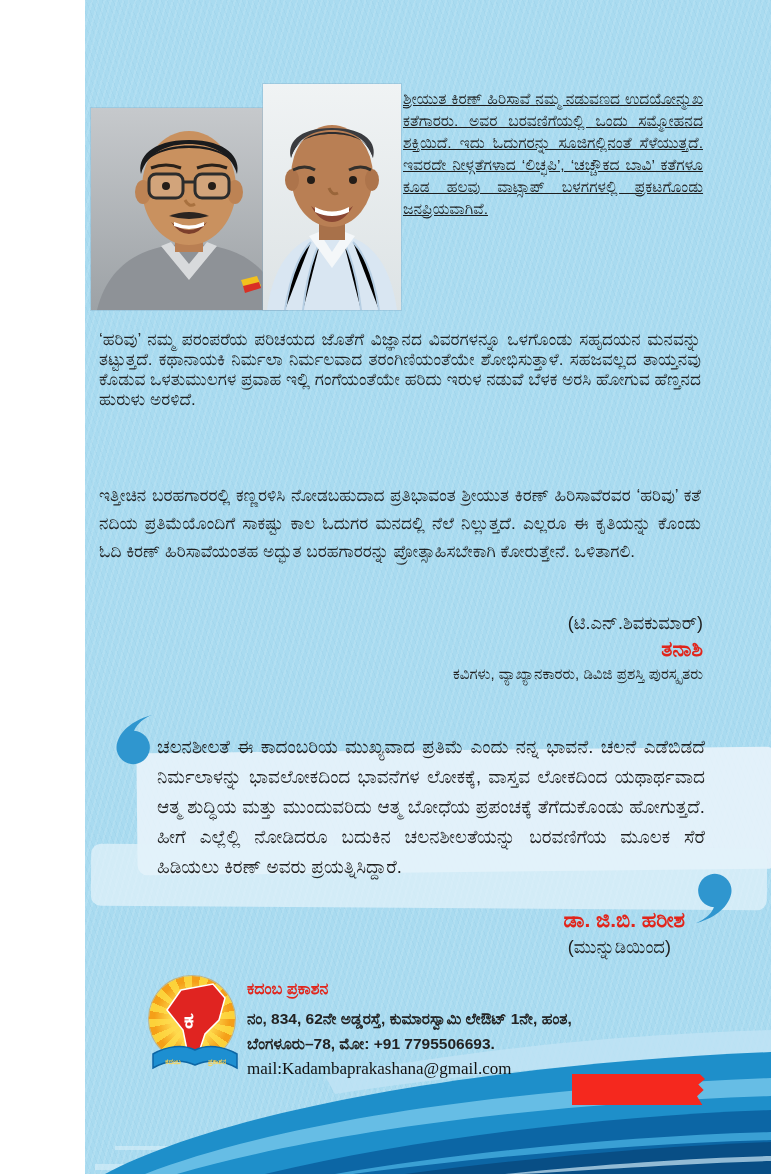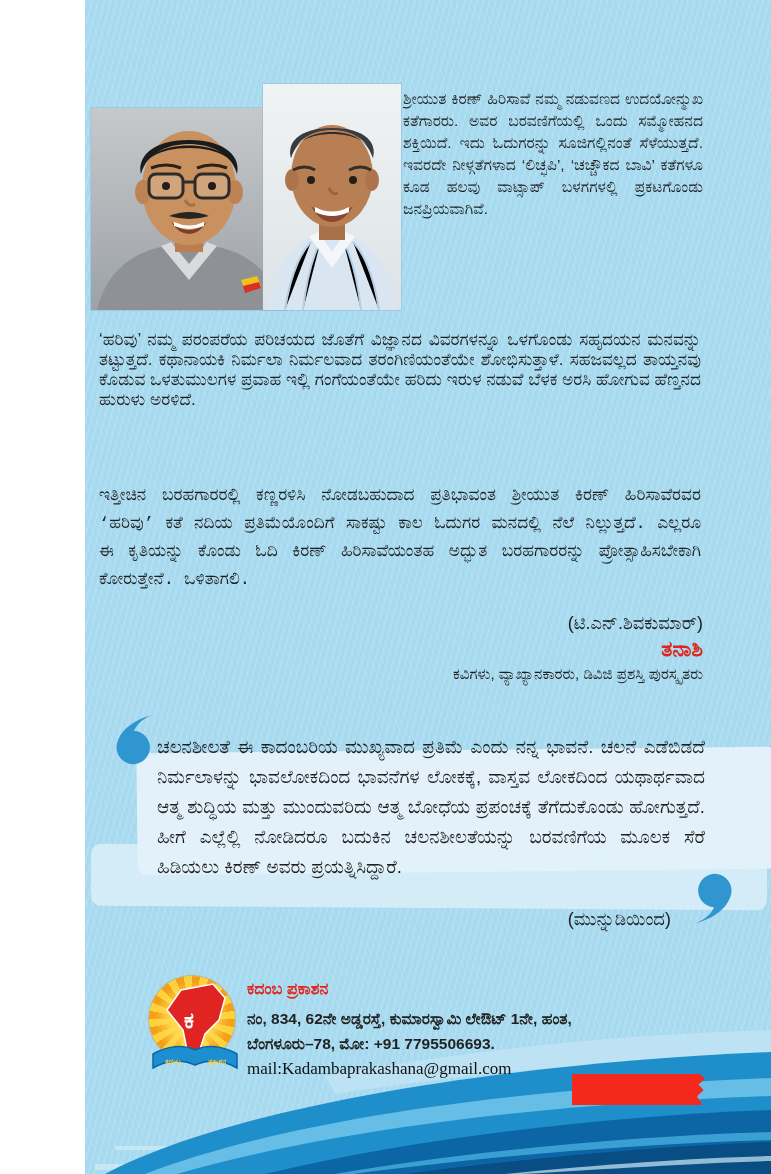--- a/index.html
+++ b/index.html
@@ -102,25 +102,25 @@
       <path d="M30,86 q12,-6 22,0" stroke="#33302c" stroke-width="3" fill="none"></path>
       <path d="M86,86 q12,-6 22,0" stroke="#33302c" stroke-width="3" fill="none"></path>
       <circle cx="48" cy="96" r="4" fill="#241d18"></circle>
       <circle cx="90" cy="96" r="4" fill="#241d18"></circle>
       <path d="M66,104 q3,8 9,5" stroke="#99653a" stroke-width="3" fill="none"></path>
       <path d="M48,122 q21,18 42,0 q-9,16 -21,16 q-12,0 -21,-16 Z" fill="#8a4733"></path>
       <path d="M52,123 q17,9 34,0 l0,5 q-17,8 -34,0 Z" fill="#ffffff"></path>
     </svg>
   </div>
 
-  <div class="abs kn just" style="left:318px;top:88px;width:300px;height:224px;font-size:15.5px;line-height:22px;overflow:hidden;">ಶ್ರೀಯುತ ಕಿರಣ್ ಹಿರಿಸಾವೆ ನಮ್ಮ ನಡುವಣದ ಉದಯೋನ್ಮುಖ ಕತೆಗಾರರು. ಅವರ ಬರವಣಿಗೆಯಲ್ಲಿ ಒಂದು ಸಮ್ಮೋಹನದ ಶಕ್ತಿಯಿದೆ. ಇದು ಓದುಗರನ್ನು ಸೂಜಿಗಲ್ಲಿನಂತೆ ಸೆಳೆಯುತ್ತದೆ. ಇವರದೇ ನೀಳ್ಗತೆಗಳಾದ ‘ಲಿಚ್ಛಪಿ’, ‘ಚಚ್ಚೌಕದ ಬಾವಿ’ ಕತೆಗಳೂ ಕೂಡ ಹಲವು ವಾಟ್ಸಾಪ್ ಬಳಗಗಳಲ್ಲಿ ಪ್ರಕಟಗೊಂಡು ಜನಪ್ರಿಯವಾಗಿವೆ.</div>
+  <div class="abs kn just" style="left:318px;top:88px;width:300px;height:224px;font-size:15.5px;line-height:22px;overflow:hidden;text-decoration:underline;">ಶ್ರೀಯುತ ಕಿರಣ್ ಹಿರಿಸಾವೆ ನಮ್ಮ ನಡುವಣದ ಉದಯೋನ್ಮುಖ ಕತೆಗಾರರು. ಅವರ ಬರವಣಿಗೆಯಲ್ಲಿ ಒಂದು ಸಮ್ಮೋಹನದ ಶಕ್ತಿಯಿದೆ. ಇದು ಓದುಗರನ್ನು ಸೂಜಿಗಲ್ಲಿನಂತೆ ಸೆಳೆಯುತ್ತದೆ. ಇವರದೇ ನೀಳ್ಗತೆಗಳಾದ ‘ಲಿಚ್ಛಪಿ’, ‘ಚಚ್ಚೌಕದ ಬಾವಿ’ ಕತೆಗಳೂ ಕೂಡ ಹಲವು ವಾಟ್ಸಾಪ್ ಬಳಗಗಳಲ್ಲಿ ಪ್ರಕಟಗೊಂಡು ಜನಪ್ರಿಯವಾಗಿವೆ.</div>
 
   <div class="abs kn just" style="left:14px;top:330px;width:602px;height:142px;font-size:17px;line-height:20px;overflow:hidden;">‘ಹರಿವು’ ನಮ್ಮ ಪರಂಪರೆಯ ಪರಿಚಯದ ಜೊತೆಗೆ ವಿಜ್ಞಾನದ ವಿವರಗಳನ್ನೂ ಒಳಗೊಂಡು ಸಹೃದಯನ ಮನವನ್ನು ತಟ್ಟುತ್ತದೆ. ಕಥಾನಾಯಕಿ ನಿರ್ಮಲಾ ನಿರ್ಮಲವಾದ ತರಂಗಿಣಿಯಂತೆಯೇ ಶೋಭಿಸುತ್ತಾಳೆ. ಸಹಜವಲ್ಲದ ತಾಯ್ತನವು ಕೊಡುವ ಒಳತುಮುಲಗಳ ಪ್ರವಾಹ ಇಲ್ಲಿ ಗಂಗೆಯಂತೆಯೇ ಹರಿದು ಇರುಳ ನಡುವೆ ಬೆಳಕ ಅರಸಿ ಹೋಗುವ ಹೆಣ್ತನದ ಹುರುಳು ಅರಳಿದೆ.</div>
 
-  <div class="abs kn just" style="left:14px;top:482px;width:602px;height:142px;font-size:17px;line-height:28px;overflow:hidden;font-family:Liberation Mono, monospace;">ಇತ್ತೀಚಿನ ಬರಹಗಾರರಲ್ಲಿ ಕಣ್ಣರಳಿಸಿ ನೋಡಬಹುದಾದ ಪ್ರತಿಭಾವಂತ ಶ್ರೀಯುತ ಕಿರಣ್ ಹಿರಿಸಾವೆರವರ ‘ಹರಿವು’ ಕತೆ ನದಿಯ ಪ್ರತಿಮೆಯೊಂದಿಗೆ ಸಾಕಷ್ಟು ಕಾಲ ಓದುಗರ ಮನದಲ್ಲಿ ನೆಲೆ ನಿಲ್ಲುತ್ತದೆ. ಎಲ್ಲರೂ ಈ ಕೃತಿಯನ್ನು ಕೊಂಡು ಓದಿ ಕಿರಣ್ ಹಿರಿಸಾವೆಯಂತಹ ಅದ್ಭುತ ಬರಹಗಾರರನ್ನು ಪ್ರೋತ್ಸಾಹಿಸಬೇಕಾಗಿ ಕೋರುತ್ತೇನೆ. ಒಳಿತಾಗಲಿ.</div>
+  <div class="abs kn just" style="left:14px;top:482px;width:602px;height:142px;font-size:17px;line-height:28px;overflow:hidden;">ಇತ್ತೀಚಿನ ಬರಹಗಾರರಲ್ಲಿ ಕಣ್ಣರಳಿಸಿ ನೋಡಬಹುದಾದ ಪ್ರತಿಭಾವಂತ ಶ್ರೀಯುತ ಕಿರಣ್ ಹಿರಿಸಾವೆರವರ ‘ಹರಿವು’ ಕತೆ ನದಿಯ ಪ್ರತಿಮೆಯೊಂದಿಗೆ ಸಾಕಷ್ಟು ಕಾಲ ಓದುಗರ ಮನದಲ್ಲಿ ನೆಲೆ ನಿಲ್ಲುತ್ತದೆ. ಎಲ್ಲರೂ ಈ ಕೃತಿಯನ್ನು ಕೊಂಡು ಓದಿ ಕಿರಣ್ ಹಿರಿಸಾವೆಯಂತಹ ಅದ್ಭುತ ಬರಹಗಾರರನ್ನು ಪ್ರೋತ್ಸಾಹಿಸಬೇಕಾಗಿ ಕೋರುತ್ತೇನೆ. ಒಳಿತಾಗಲಿ.</div>
 
   <div class="abs right" style="left:188px;top:610px;width:430px;">
     <div class="kn" style="font-size:18px;line-height:26px;">(ಟಿ.ಎನ್.ಶಿವಕುಮಾರ್)</div>
     <div class="kn red" style="font-size:21px;font-weight:bold;line-height:26px;">ತನಾಶಿ</div>
     <div class="kn" style="font-size:15px;line-height:23px;">ಕವಿಗಳು, ವ್ಯಾಖ್ಯಾನಕಾರರು, ಡಿವಿಜಿ ಪ್ರಶಸ್ತಿ ಪುರಸ್ಕೃತರು</div>
   </div>
 
   <div class="abs band" style="left:52px;top:750px;width:640px;height:122px;transform:rotate(-0.6deg);"></div>
   <div class="abs band" style="left:6px;top:846px;width:676px;height:62px;transform:rotate(0.4deg);background:rgba(226,241,250,.75);"></div>
 
@@ -132,20 +132,21 @@
 
   <div class="abs kn just" style="left:72px;top:732px;width:548px;height:184px;font-size:18.5px;line-height:30px;z-index:4;overflow:hidden;">ಚಲನಶೀಲತೆ ಈ ಕಾದಂಬರಿಯ ಮುಖ್ಯವಾದ ಪ್ರತಿಮೆ ಎಂದು ನನ್ನ ಭಾವನೆ. ಚಲನೆ ಎಡೆಬಿಡದೆ ನಿರ್ಮಲಾಳನ್ನು ಭಾವಲೋಕದಿಂದ ಭಾವನೆಗಳ ಲೋಕಕ್ಕೆ, ವಾಸ್ತವ ಲೋಕದಿಂದ ಯಥಾರ್ಥವಾದ ಆತ್ಮ ಶುದ್ಧಿಯ ಮತ್ತು ಮುಂದುವರಿದು ಆತ್ಮ ಬೋಧೆಯ ಪ್ರಪಂಚಕ್ಕೆ ತೆಗೆದುಕೊಂಡು ಹೋಗುತ್ತದೆ. ಹೀಗೆ ಎಲ್ಲೆಲ್ಲಿ ನೋಡಿದರೂ ಬದುಕಿನ ಚಲನಶೀಲತೆಯನ್ನು ಬರವಣಿಗೆಯ ಮೂಲಕ ಸೆರೆ ಹಿಡಿಯಲು ಕಿರಣ್ ಅವರು ಪ್ರಯತ್ನಿಸಿದ್ದಾರೆ.</div>
 
   <div class="abs" style="left:606px;top:872px;z-index:3;">
     <svg class="quotemark flip" viewBox="0 0 40 44">
       <path d="M36,0 C22,4 8,12 5,26 A14.5,14.5 0 1 0 20,14 C23,7 29,3 36,0 Z" fill="#2f96cf"></path>
     </svg>
   </div>
 
   <div class="abs right" style="left:200px;top:906px;width:400px;z-index:4;">
+    <div class="kn red" style="font-size:21px;font-weight:bold;line-height:28px;">ಡಾ. ಜಿ.ಬಿ. ಹರೀಶ</div>
     <div class="kn" style="font-size:18px;line-height:26px;padding-right:14px;">(ಮುನ್ನುಡಿಯಿಂದ)</div>
   </div>
 
   <div class="abs" style="left:58px;top:976px;width:104px;height:104px;z-index:5;">
     <div class="abs sun" style="left:6px;top:0;"></div>
     <svg class="abs" style="left:0;top:0;" width="104" height="104" viewBox="0 0 104 104">
       <path d="M38,14 L70,8 L82,22 L76,44 L62,58 L56,76 L44,74 L40,54 L24,34 Z" fill="#e02421" stroke="#ffffff" stroke-width="1.5"></path>
       <text x="46" y="52" font-size="22" font-weight="bold" fill="#ffffff" text-anchor="middle">ಕ</text>
       <path d="M10,78 C24,70 40,68 52,74 C64,68 80,70 94,78 L94,92 C80,84 64,83 52,89 C40,83 24,84 10,92 Z" fill="#1d8fd1" stroke="#0c66a5" stroke-width="1.5"></path>
       <text x="30" y="88" font-size="7" font-weight="bold" fill="#ffd34d" text-anchor="middle">ಕದಂಬ</text>

